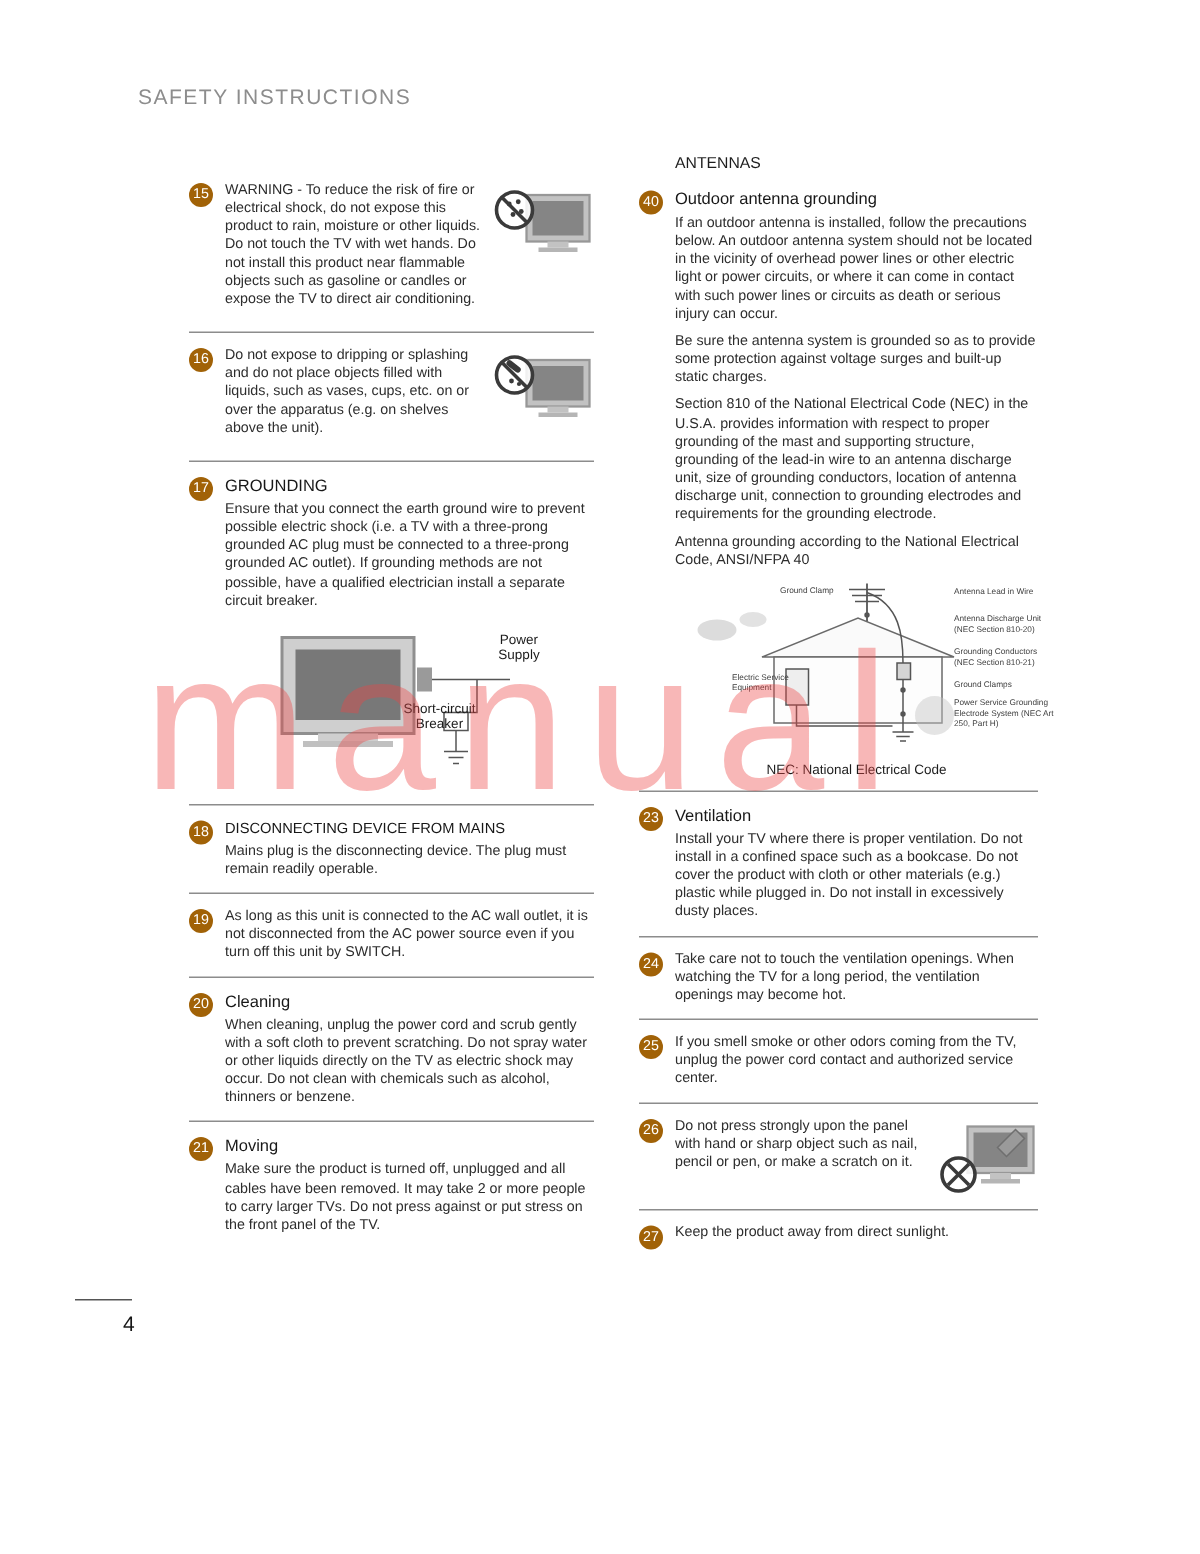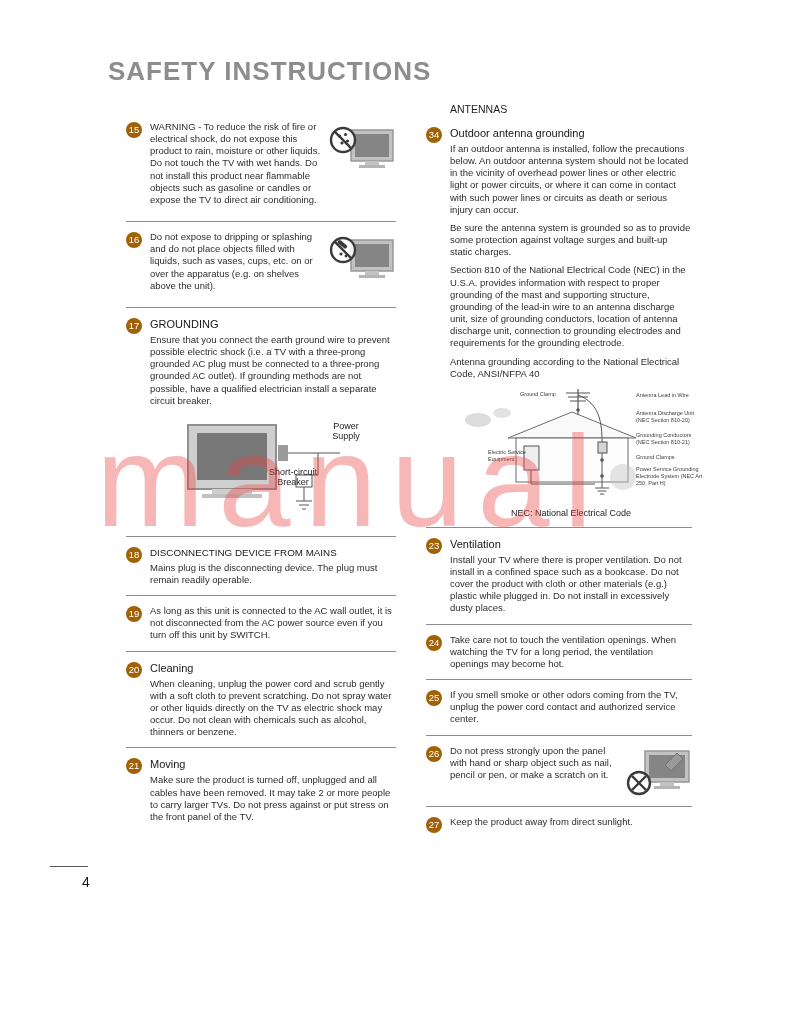--- a/index.html
+++ b/index.html
@@ -5,22 +5,22 @@
   * { box-sizing: border-box; margin: 0; padding: 0; }
   html, body { width: 800px; height: 1036px; }
   body {
     position: relative;
     background: #ffffff;
     font-family: "Liberation Sans", sans-serif;
     color: #2e2e2e;
     overflow: hidden;
   }
   .page-title {
-    position: absolute; left: 108px; top: 56px;
-    font-size: 26px; font-weight: bold; letter-spacing: 1px;
+    position: absolute; left: 92px; top: 56px;
+    font-size: 14px; font-weight: normal; letter-spacing: 1px;
     color: #8d8d8d;
   }
   
   .watermark {
     position: absolute; left: 96px; top: 416px; z-index: 5;
     pointer-events: none; display: flex; align-items: flex-start;
   }
   .wm-text {
     font-family: Liberation Sans, sans-serif;
     font-size: 130px; line-height: 1; letter-spacing: 14px;
@@ -190,21 +190,21 @@
     </div>
   </div>
 
 </div>
 
 <div class="col col-right">
 
   <div class="section-heading">ANTENNAS</div>
 
   <div class="item">
-    <span class="badge">34</span>
+    <span class="badge">40</span>
     <div class="body">
       <h3 class="hd">Outdoor antenna grounding</h3>
       <p>If an outdoor antenna is installed, follow the precautions below. An outdoor antenna system should not be located in the vicinity of overhead power lines or other electric light or power circuits, or where it can come in contact with such power lines or circuits as death or serious injury can occur.</p>
       <p>Be sure the antenna system is grounded so as to provide some protection against voltage surges and built-up static charges.</p>
       <p>Section 810 of the National Electrical Code (NEC) in the U.S.A. provides information with respect to proper grounding of the mast and supporting structure, grounding of the lead-in wire to an antenna discharge unit, size of grounding conductors, location of antenna discharge unit, connection to grounding electrodes and requirements for the grounding electrode.</p>
       <p>Antenna grounding according to the National Electrical Code, ANSI/NFPA 40</p>
       <div class="antenna-diagram">
         <svg class="dsvg" width="266" height="118" viewBox="0 0 266 118">
           <ellipse cx="28" cy="34" rx="13" ry="7" fill="#dcdcdc"></ellipse>
           <ellipse cx="52" cy="27" rx="9" ry="5" fill="#e2e2e2"></ellipse>

